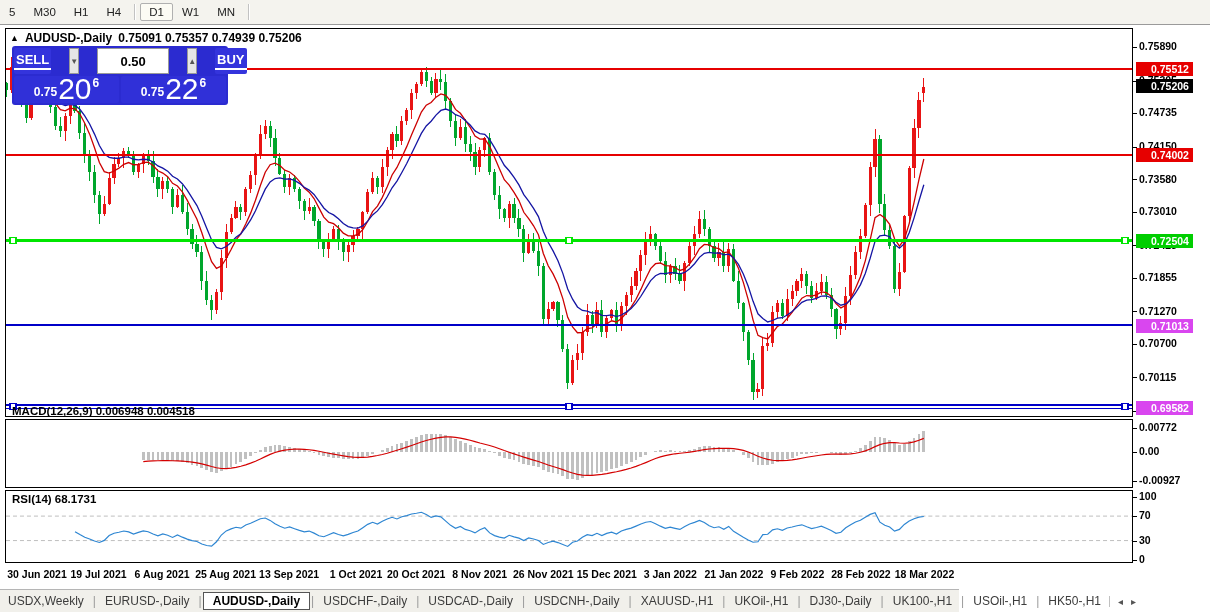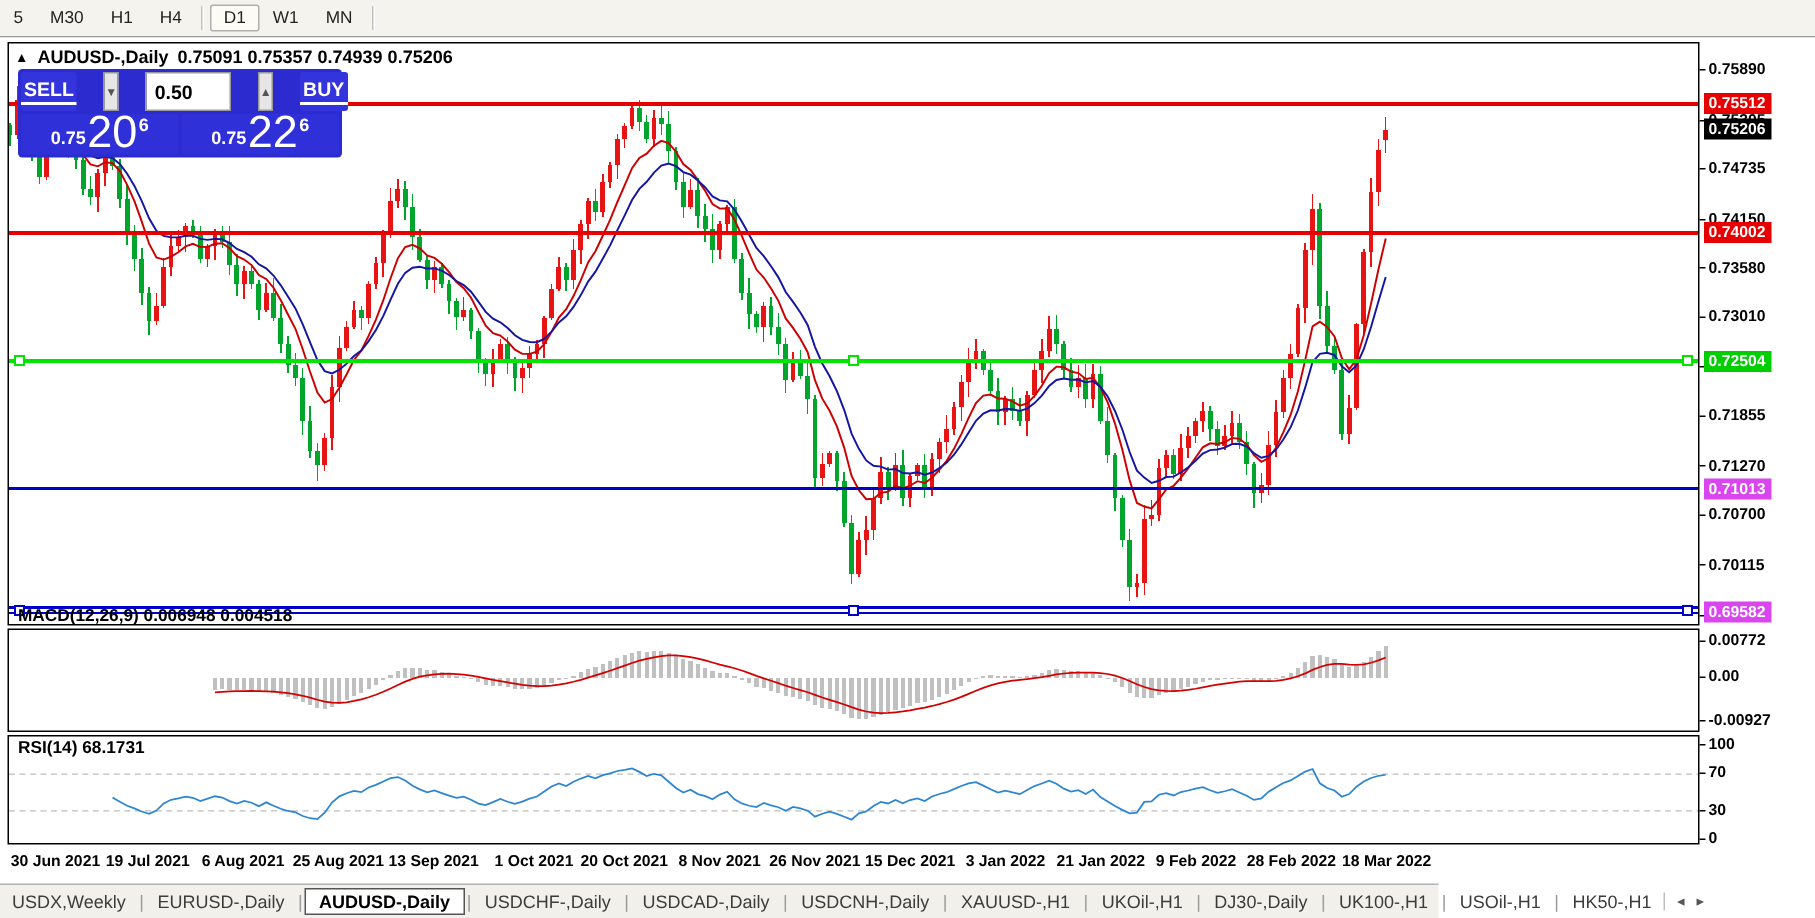--- a/index.html
+++ b/index.html
@@ -25,35 +25,35 @@
   
   .trade{position:absolute;left:12px;top:21px;width:216px;height:59px;z-index:6;
     background:#2B2BD0;border-radius:3px;padding:2px;box-sizing:border-box;}
   .trade-row1{display:flex;height:26px;gap:18px;}
   .btn-trade{background:#3434DC;color:#fff;font-weight:700;font-size:13px;display:flex;
     align-items:center;justify-content:center;flex-direction:column;border-radius:2px;cursor:pointer;}
   .btn-trade .lbl{border-bottom:2px solid #fff;padding:0 2px 1px;}
   .btn-sell{width:62px;}  .btn-buy{flex:1;}
   .spin-btn{width:20px;background:#E6E6E6;border:1px solid #999;box-sizing:border-box;color:#555;
     font-size:8px;display:flex;align-items:center;justify-content:center;cursor:pointer;}
-  .vol-field{width:57px;background:#fff;border:1px solid #999;box-sizing:border-box;font-size:13px;
-    font-weight:700;text-align:left;padding:0 5px;font-family:"Liberation Sans",sans-serif;}
+  .vol-field{width:72px;background:#fff;border:1px solid #999;box-sizing:border-box;font-size:13px;
+    font-weight:700;text-align:center;padding:0 5px;font-family:"Liberation Sans",sans-serif;}
   .trade-row2{display:flex;height:27px;gap:2px;margin-top:2px;}
   .price-box{flex:1;background:#3030D8;border-radius:2px;color:#fff;display:flex;
     align-items:flex-end;justify-content:center;padding-bottom:1px;cursor:pointer;}
   .price-box .small{font-size:12px;font-weight:700;margin-bottom:3px;}
   .price-box .big{font-size:30px;font-weight:400;line-height:26px;margin:0 1px;}
   .price-box .sup{font-size:12px;font-weight:700;align-self:flex-start;margin-top:0px;}
   
   .axis{position:absolute;left:1133px;top:3px;width:77px;height:537px;font-size:10.5px;
     font-weight:700;color:#000;}
   .tick{position:absolute;left:0;height:13px;line-height:13px;white-space:nowrap;}
   .tick .dash{display:inline-block;width:4px;height:1px;background:#000;vertical-align:middle;
     margin-right:2px;}
-  .badge{position:absolute;left:3px;height:14px;line-height:14px;color:#fff;padding:0 4px 0 3px;
+  .badge{position:absolute;left:3px;height:14px;line-height:14px;color:#fff;padding:0 4px 0 15px;
     white-space:nowrap;z-index:4;}
   .badge.red{background:#E60000;} .badge.black{background:#000;}
   .badge.green{background:#00CE00;} .badge.blue{background:#d946ef;}
   
   .dates{position:absolute;left:5px;top:541px;width:1128px;height:17px;font-size:10.5px;
     font-weight:600;color:#000;}
   .date-lbl{position:absolute;top:2px;transform:translateX(-50%);white-space:nowrap;}
   
   .tabbar{position:absolute;left:0;bottom:0;width:959px;height:22px;background:#F1F0EB;
     border-top:1px solid #b5b5b5;display:flex;align-items:center;font-size:12px;color:#3c3c3c;}

